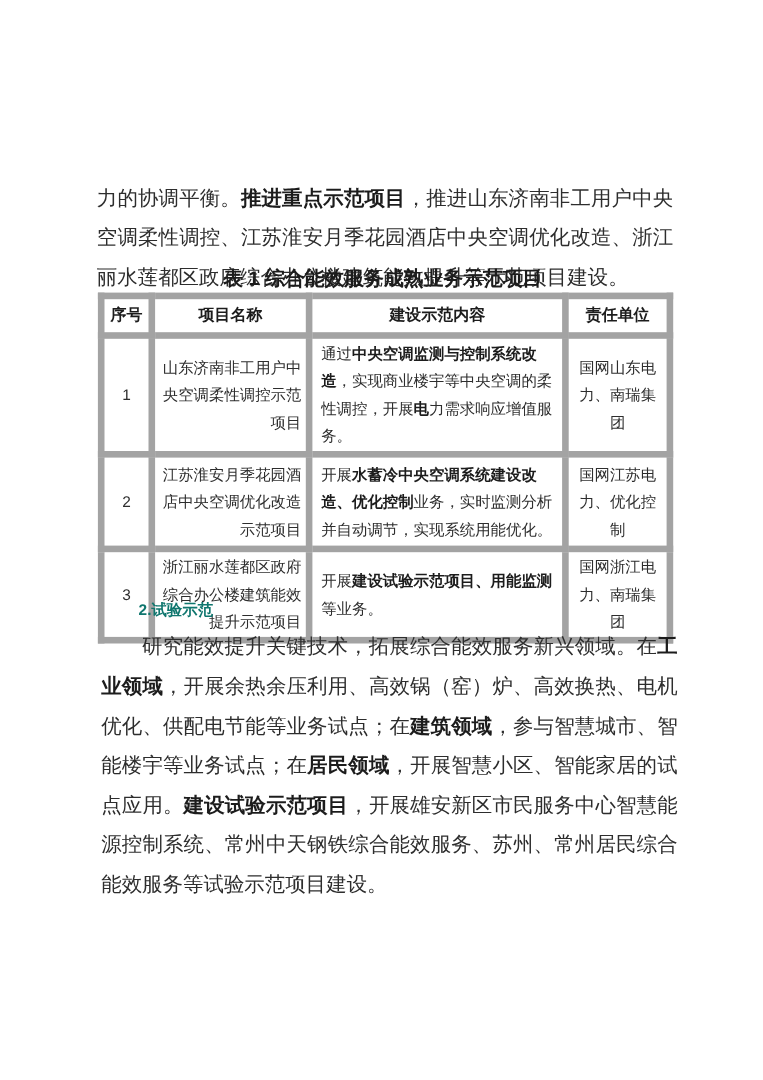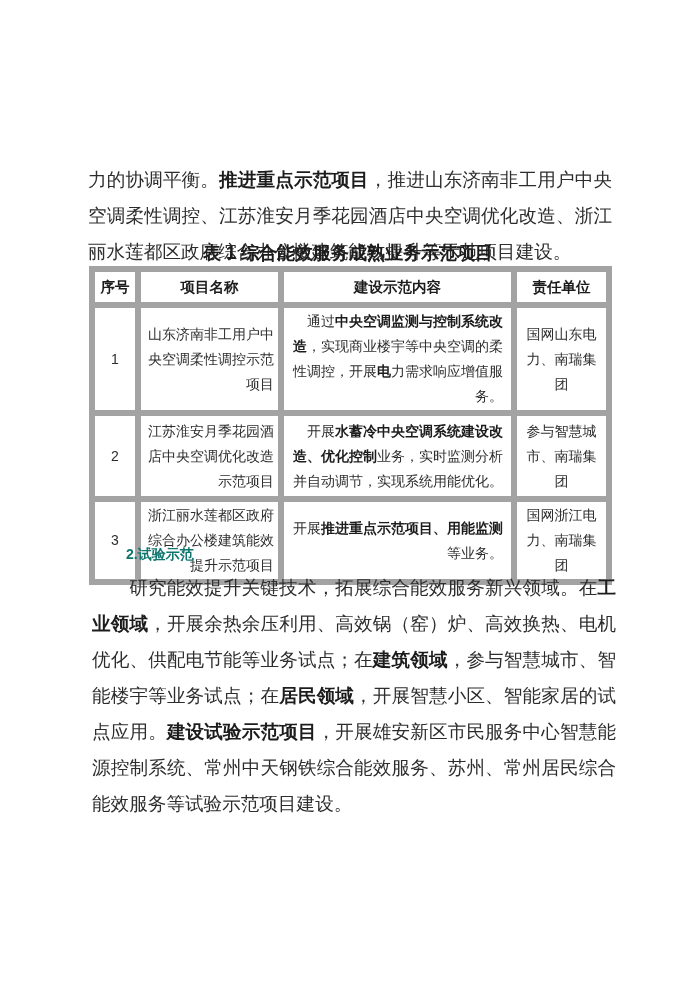--- a/index.html
+++ b/index.html
@@ -35,21 +35,21 @@
   }
   table.demo-table th {
     height:30px; font-weight:700; text-align:center; color:#1c1c1c;
     padding:0 2px; font-size:14.5px;
   }
   tr.row-1 td { height:78px; }
   tr.row-2 td { height:78px; }
   tr.row-3 td { height:72px; }
   td.c-idx  { text-align:center; vertical-align:middle; padding:0 2px; }
   td.c-name { text-align:right; vertical-align:middle; padding:1px 4px; }
-  td.c-content { text-align:right; vertical-align:middle; padding:1px 8px;margin-top:8px; }
+  td.c-content { text-align:left; vertical-align:middle; padding:1px 8px;margin-top:8px; }
   td.c-unit { text-align:center; vertical-align:middle; padding:1px 3px; }
 </style>
 </head>
 <body>
 
 <div class="page">
 
   <p class="body-text para1"><span>力的协调平衡。</span><span class="bold">推进重点示范项目</span><span>，推进山东济南非工用户中央空调柔性调控、江苏淮安月季花园酒店中央空调优化改造、浙江丽水莲都区政府综合办公楼建筑能效提升等示范项目建设。</span></p>
 
   <div class="table-caption">表 1 综合能效服务成熟业务示范项目</div>
@@ -73,26 +73,26 @@
       <tr class="row-1">
         <td class="c-idx">1</td>
         <td class="c-name">山东济南非工用户中央空调柔性调控示范项目</td>
         <td class="c-content"><span>通过</span><span class="bold">中央空调监测与控制系统改造</span><span>，实现商业楼宇等中央空调的柔性调控，开展</span><span class="bold">电</span><span>力需求响应增值服务。</span></td>
         <td class="c-unit">国网山东电力、南瑞集团</td>
       </tr>
       <tr class="row-2">
         <td class="c-idx">2</td>
         <td class="c-name">江苏淮安月季花园酒店中央空调优化改造示范项目</td>
         <td class="c-content"><span>开展</span><span class="bold">水蓄冷中央空调系统建设改造、优化控制</span><span>业务，实时监测分析并自动调节，实现系统用能优化。</span></td>
-        <td class="c-unit">参与智慧城市、南瑞集团</td>
+        <td class="c-unit">国网江苏电力、优化控制</td>
       </tr>
       <tr class="row-3">
         <td class="c-idx">3</td>
         <td class="c-name">浙江丽水莲都区政府综合办公楼建筑能效提升示范项目</td>
-        <td class="c-content"><span>开展</span><span class="bold">推进重点示范项目、用能监测</span><span>等业务。</span></td>
+        <td class="c-content"><span>开展</span><span class="bold">建设试验示范项目、用能监测</span><span>等业务。</span></td>
         <td class="c-unit">国网浙江电力、南瑞集团</td>
       </tr>
     </tbody>
   </table>
 
   <h3 class="section-heading">2.试验示范</h3>
 
   <p class="body-text para2"><span>研究能效提升关键技术，拓展综合能效服务新兴领域。在</span><span class="bold">工业领域</span><span>，开展余热余压利用、高效锅（窑）炉、高效换热、电机优化、供配电节能等业务试点；在</span><span class="bold">建筑领域</span><span>，参与智慧城市、智能楼宇等业务试点；在</span><span class="bold">居民领域</span><span>，开展智慧小区、智能家居的试点应用。</span><span class="bold">建设试验示范项目</span><span>，开展雄安新区市民服务中心智慧能源控制系统、常州中天钢铁综合能效服务、苏州、常州居民综合能效服务等试验示范项目建设。</span></p>
 
 </div>

